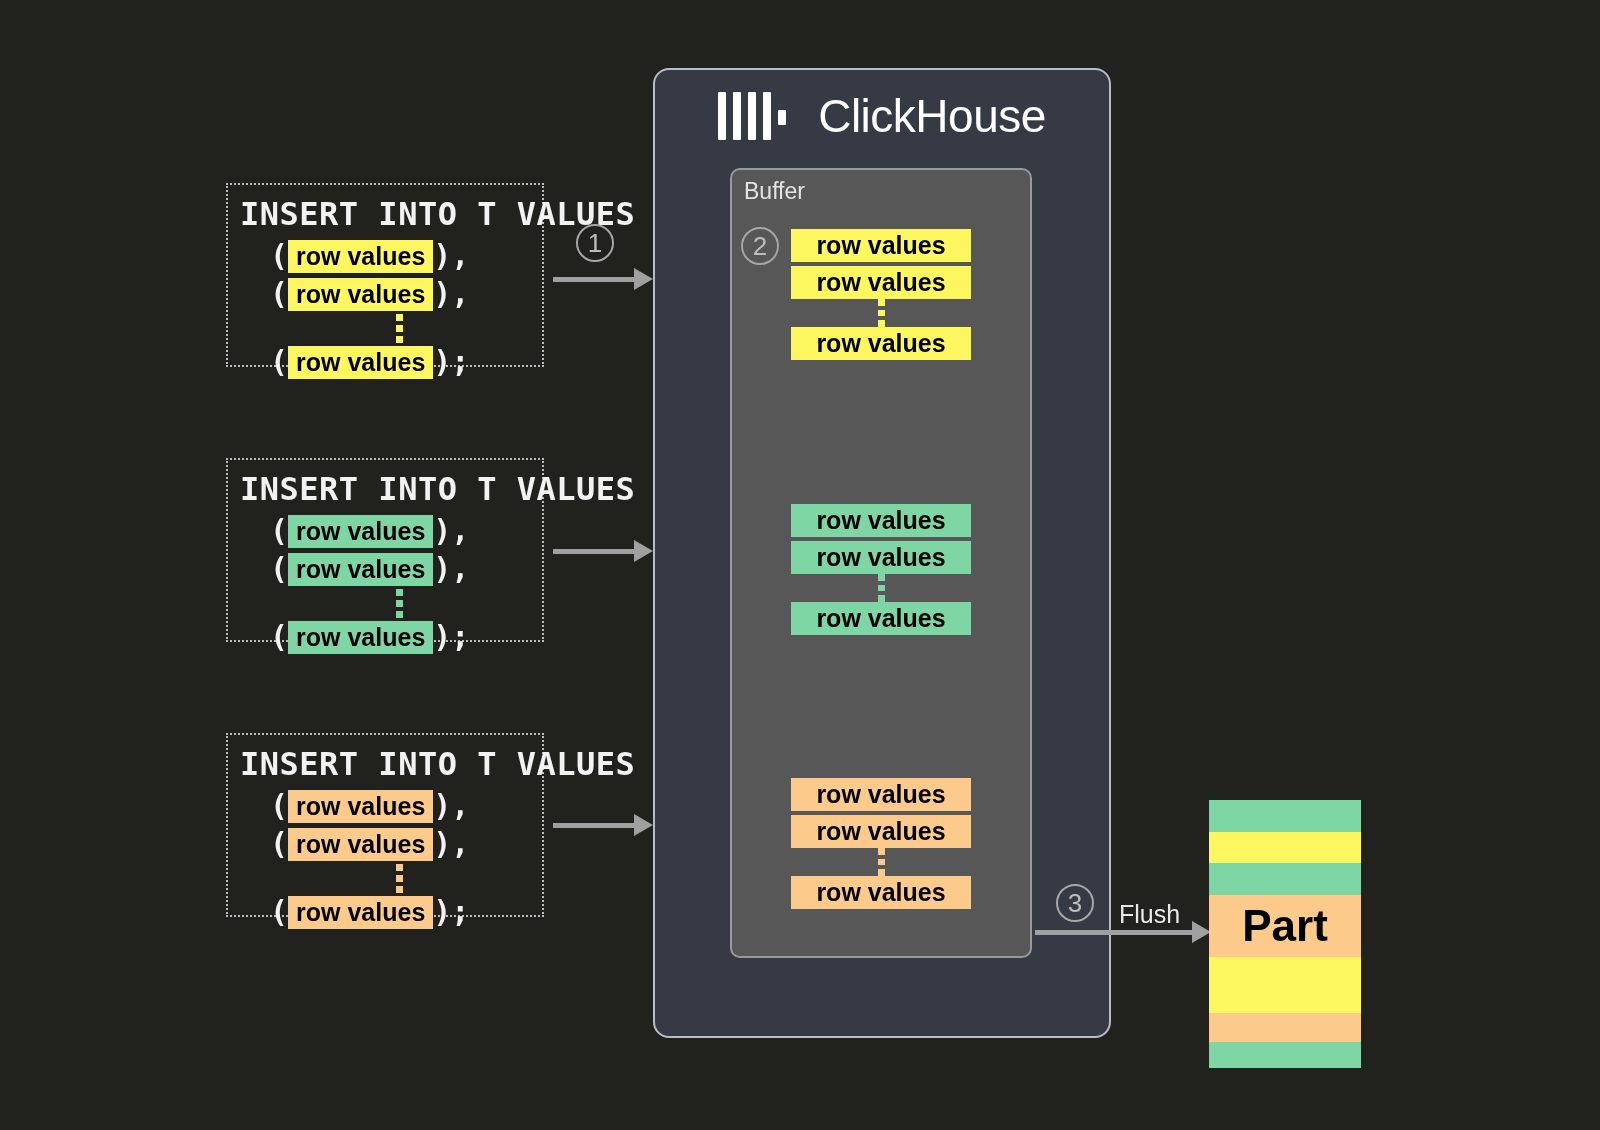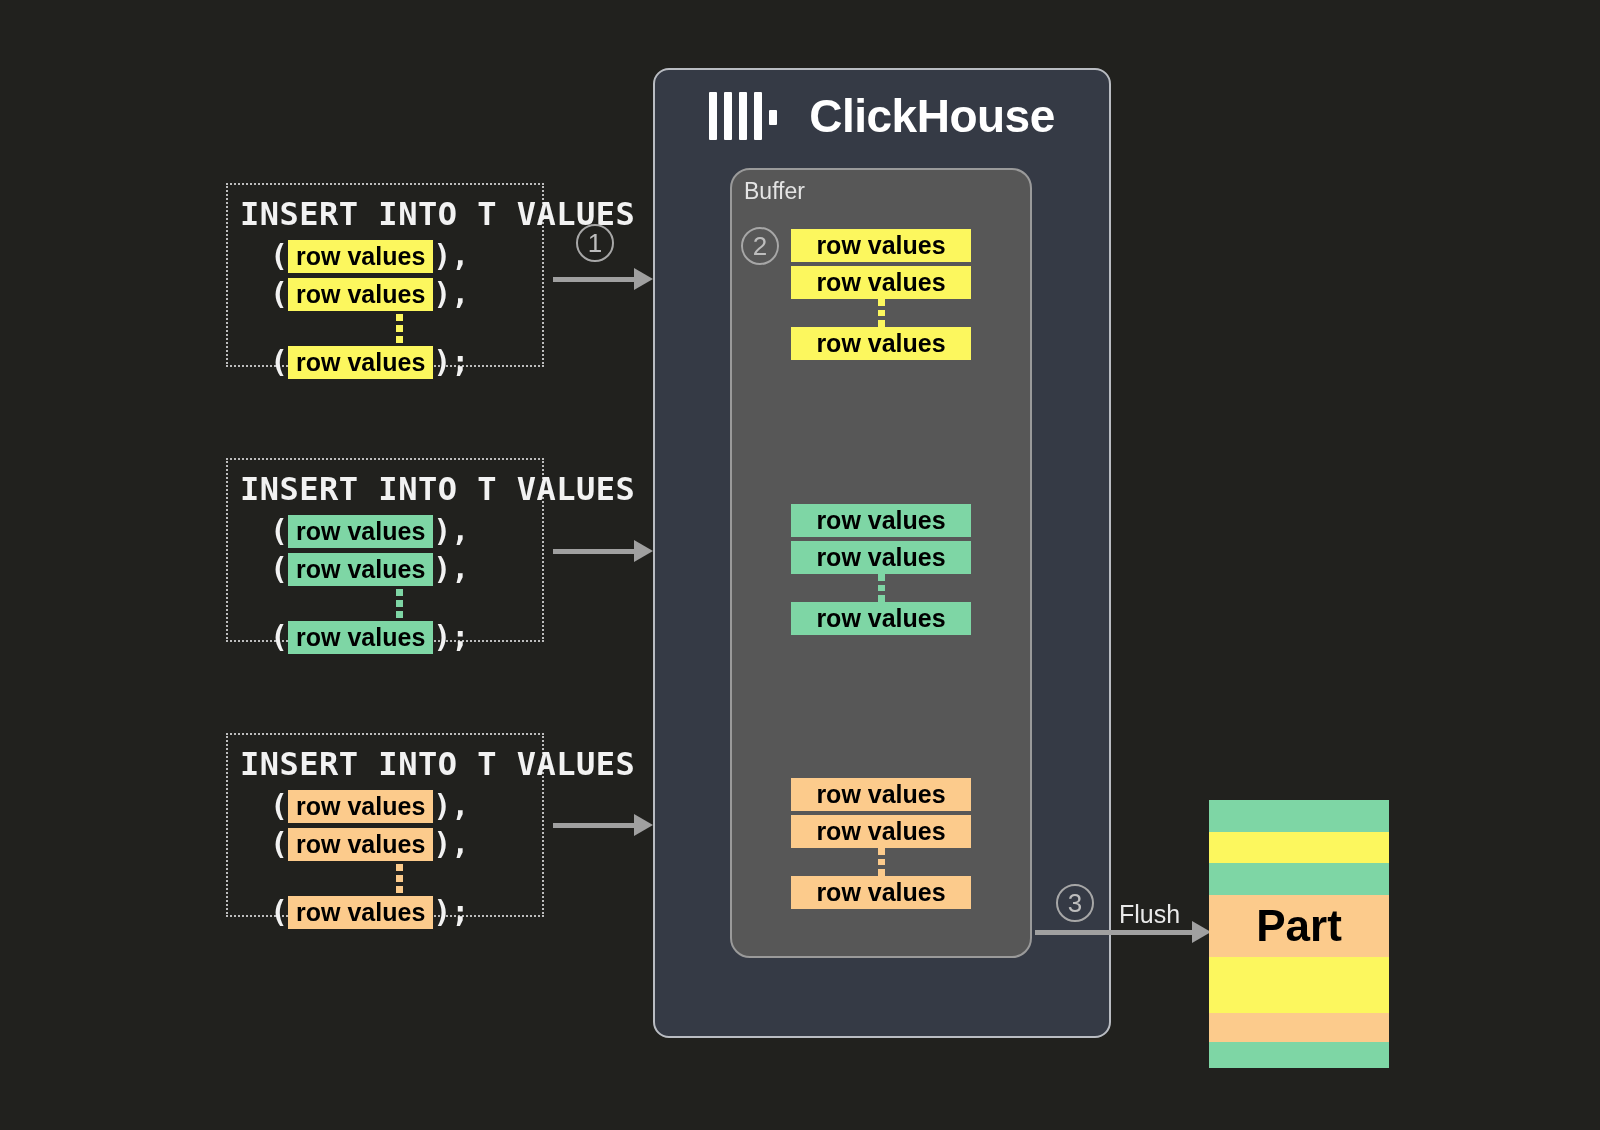--- a/index.html
+++ b/index.html
@@ -92,21 +92,20 @@
   }
   #ch-title {
     position: absolute;
     left: 0;
     top: 22px;
     width: 100%;
     display: flex;
     align-items: center;
     justify-content: center;
     gap: 32px;
-    font-weight: bold;
   }
   #ch-logo {
     display: flex;
     align-items: flex-end;
     gap: 7px;
     height: 48px;
   }
   #ch-logo .bar {
     width: 8px;
     height: 48px;
@@ -130,21 +129,21 @@
 
   
   #buffer-box {
     position: absolute;
     left: 730px;
     top: 168px;
     width: 302px;
     height: 790px;
     background: #575757;
     border: 2px solid #9a9a9a;
-    border-radius: 20px;
+    border-radius: 10px;
     box-sizing: border-box;
   }
   #buffer-label {
     position: absolute;
     left: 12px;
     top: 8px;
     font-size: 23px;
     color: #e4e4e4;
   }
   .buffer-group {
@@ -219,21 +218,21 @@
     font-size: 25px;
     color: #e9e9e9;
     margin-top: 12px;
   }
 
   
   #part-block {
     position: absolute;
     left: 1209px;
     top: 800px;
-    width: 180px;
+    width: 152px;
     height: 268px;
     display: flex;
     flex-direction: column;
   }
   #part-block .stripe {
     width: 100%;
     position: relative;
   }
   #part-label {
     position: absolute;

